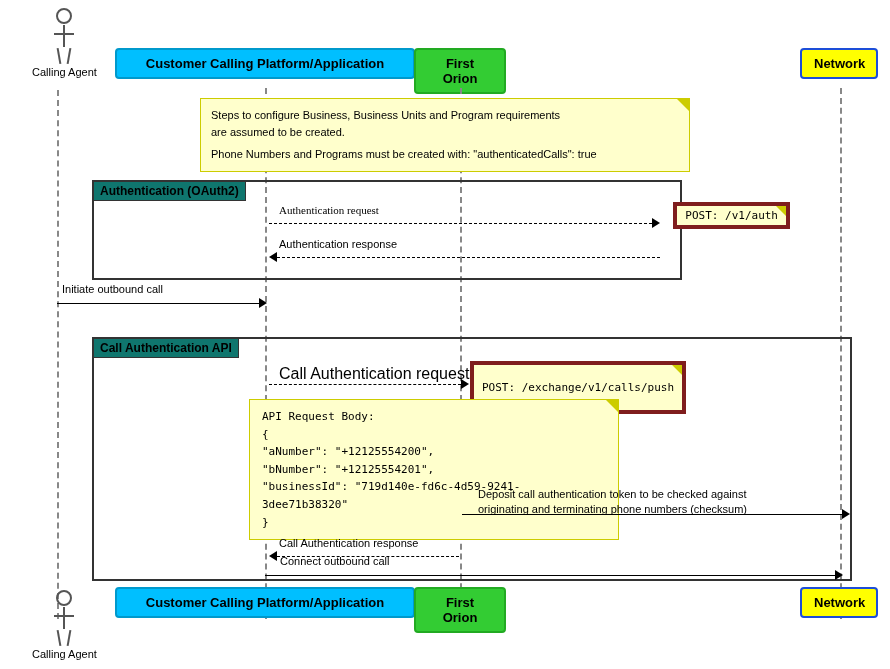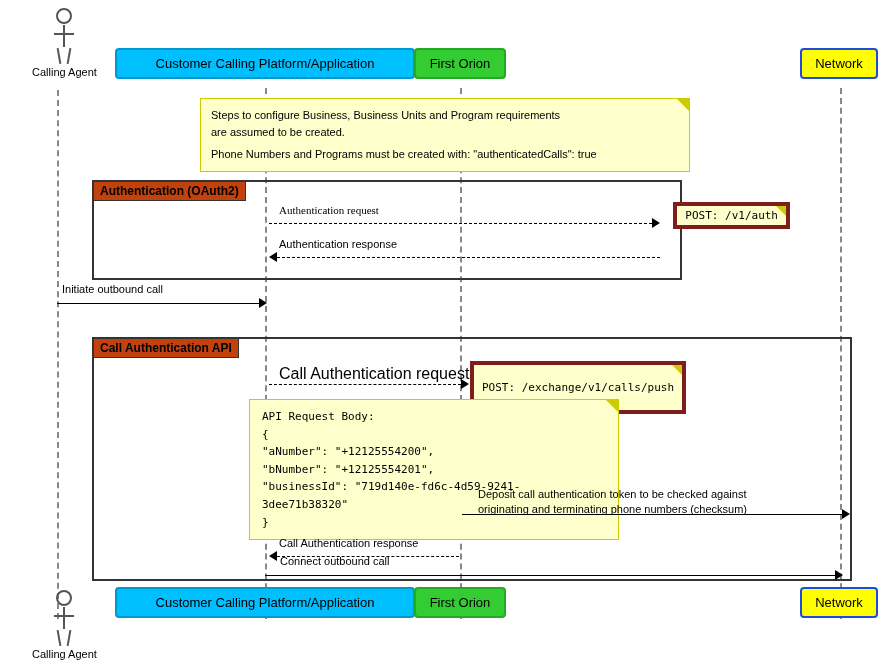--- a/index.html
+++ b/index.html
@@ -16,21 +16,21 @@
     .diagram-container {
       position: relative;
       width: 890px;
       height: 669px;
     }
 
     
     .participant-box {
       position: absolute;
       padding: 6px 12px;
-      font-weight: normal;
+      font-weight: bold;
       font-size: 13px;
       text-align: center;
       border-radius: 4px;
     }
     .participant-blue {
       background: #00bfff;
       border: 2px solid #0099cc;
       color: #000;
     }
     .participant-green {
@@ -85,21 +85,21 @@
     
     .frame-box {
       position: absolute;
       border: 2px solid #333;
       background: transparent;
     }
     .frame-label {
       position: absolute;
       top: -1px;
       left: -1px;
-      background: #c2410c;
+      background: #0f766e;
       border: 1px solid #333;
       padding: 2px 6px;
       font-weight: bold;
       font-size: 12px;
     }
 
     
     .agent-figure {
       position: absolute;
       text-align: center;

